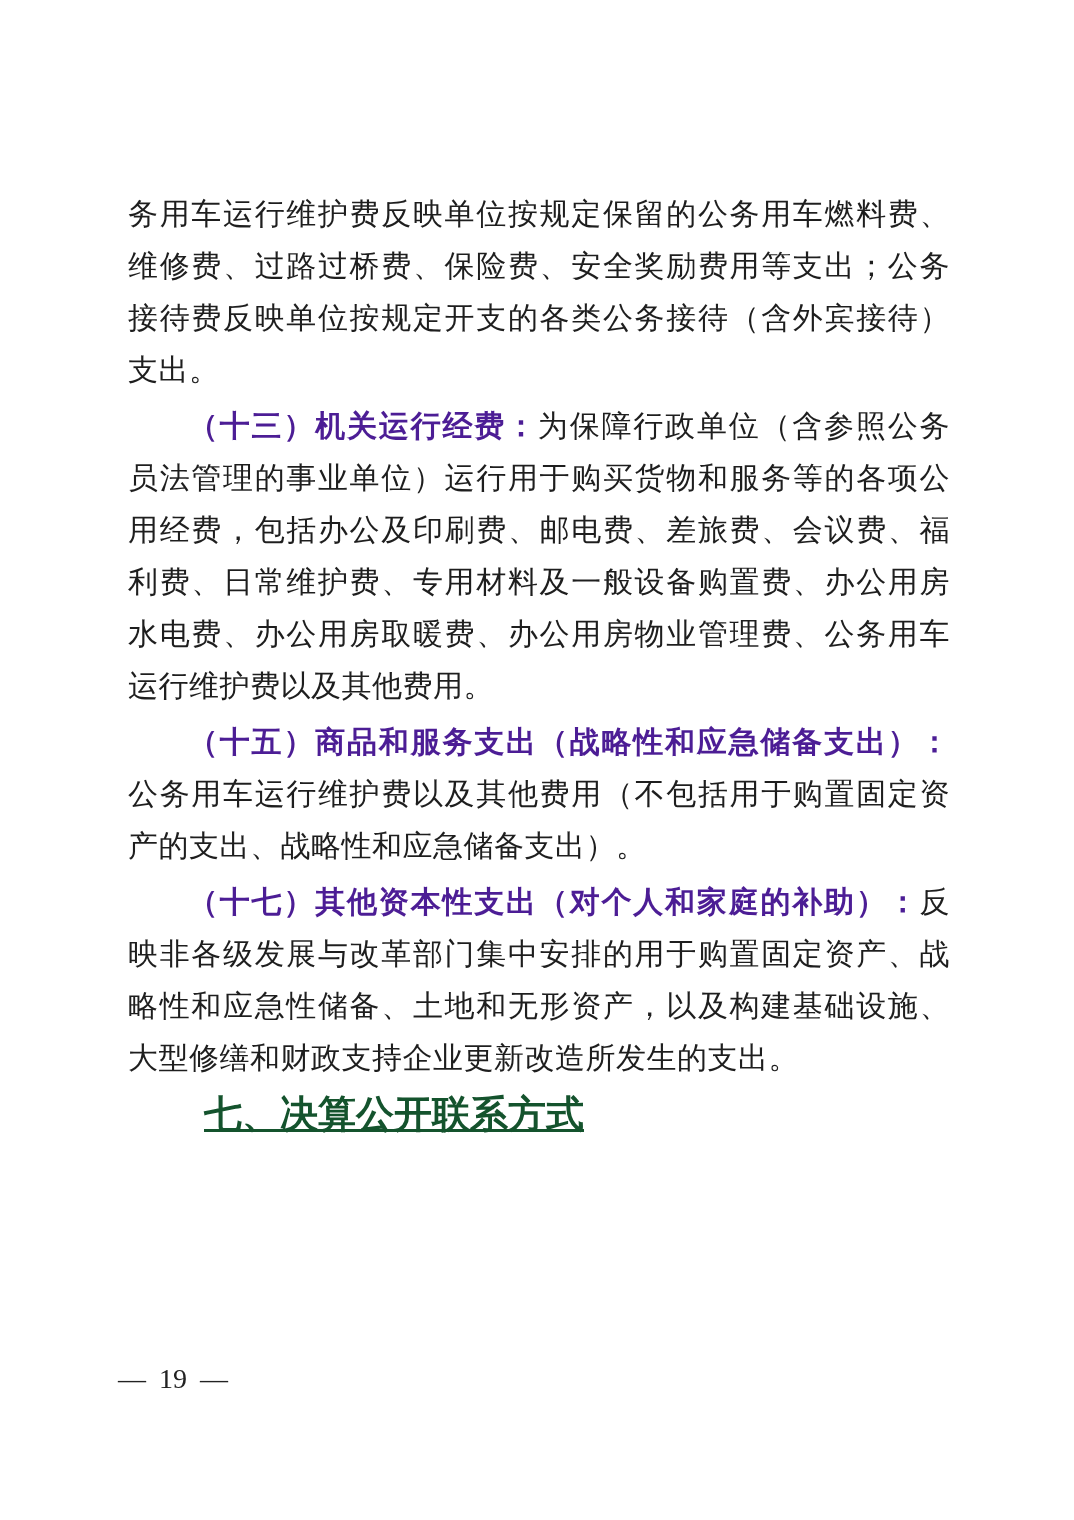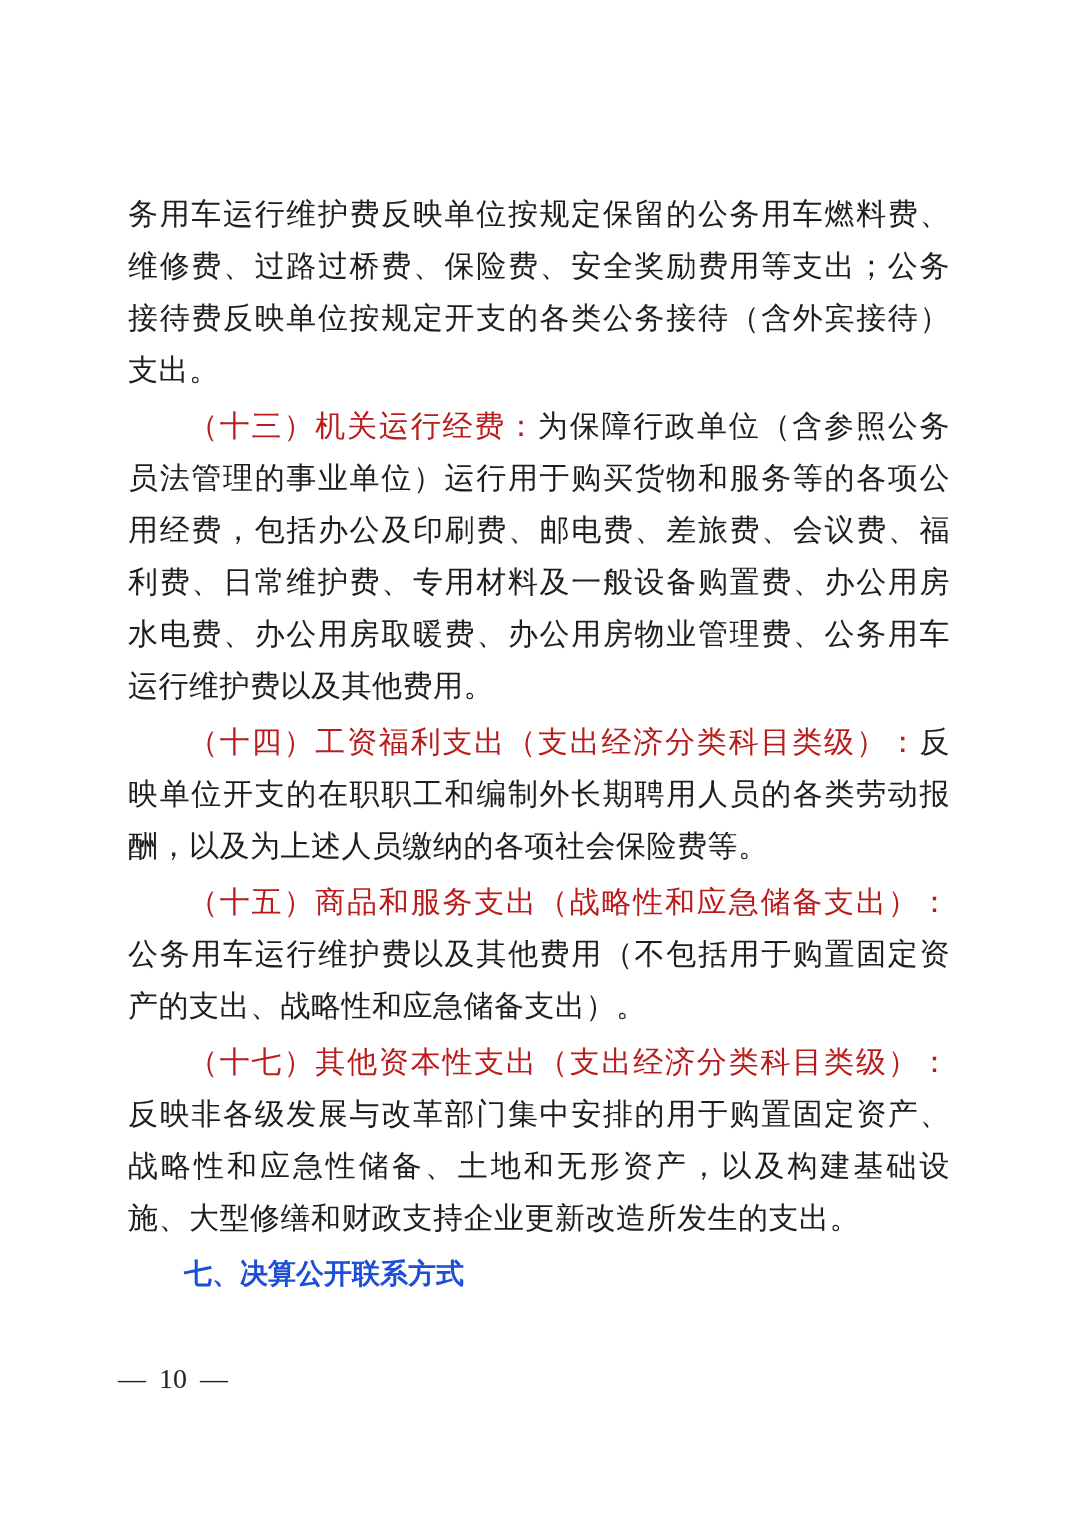--- a/index.html
+++ b/index.html
@@ -25,31 +25,32 @@
     font-size: 30px;
     line-height: 52px;
     color: #1e1e1e;
     text-align: justify;
     text-justify: inter-character;
     margin: 0 0 4px 0;
     letter-spacing: 0.5px;
   }
   .para.indent { text-indent: 2em; }
   .para .lead {
-    font-weight: 400;
-    color: #b91c1c;
+    font-weight: 700;
+    color: #4c1d95;
   }
   .section-heading {
     font-family: "Liberation Sans", sans-serif;
     font-weight: 700;
-    font-size: 28px;
+    font-size: 38px;
     line-height: 52px;
-    color: #1d4ed8;
+    color: #14532d;
     text-indent: 2em;
     margin: 4px 0 0 0;
+    text-decoration: underline;
   }
   .footer {
     position: absolute;
     left: 118px; top: 1363px;
     display: flex;
     align-items: center;
     gap: 13px;
     font-family: "Liberation Serif", serif;
     font-size: 28px;
     color: #222222;
@@ -60,30 +61,29 @@
 <body>
 
 <div class="page">
 
   <div class="content">
 
     <p class="para"><span class="lead"></span><span>务用车运行维护费反映单位按规定保留的公务用车燃料费、维修费、过路过桥费、保险费、安全奖励费用等支出；公务接待费反映单位按规定开支的各类公务接待（含外宾接待）支出。</span></p>
 
     <p class="para indent"><span class="lead">（十三）机关运行经费：</span><span>为保障行政单位（含参照公务员法管理的事业单位）运行用于购买货物和服务等的各项公用经费，包括办公及印刷费、邮电费、差旅费、会议费、福利费、日常维护费、专用材料及一般设备购置费、办公用房水电费、办公用房取暖费、办公用房物业管理费、公务用车运行维护费以及其他费用。</span></p>
 
-    <p class="para indent"><span class="lead">（十四）工资福利支出（支出经济分类科目类级）：</span><span>反映单位开支的在职职工和编制外长期聘用人员的各类劳动报酬，以及为上述人员缴纳的各项社会保险费等。</span></p>
 
     <p class="para indent"><span class="lead">（十五）商品和服务支出（战略性和应急储备支出）：</span><span>公务用车运行维护费以及其他费用（不包括用于购置固定资产的支出、战略性和应急储备支出）。</span></p>
 
 
-    <p class="para indent"><span class="lead">（十七）其他资本性支出（支出经济分类科目类级）：</span><span>反映非各级发展与改革部门集中安排的用于购置固定资产、战略性和应急性储备、土地和无形资产，以及构建基础设施、大型修缮和财政支持企业更新改造所发生的支出。</span></p>
+    <p class="para indent"><span class="lead">（十七）其他资本性支出（对个人和家庭的补助）：</span><span>反映非各级发展与改革部门集中安排的用于购置固定资产、战略性和应急性储备、土地和无形资产，以及构建基础设施、大型修缮和财政支持企业更新改造所发生的支出。</span></p>
 
     <h2 class="section-heading">七、决算公开联系方式</h2>
 
   </div>
 
   <div class="footer">
     <span class="dash">—</span>
-    <span>10</span>
+    <span>19</span>
     <span class="dash">—</span>
   </div>
 
 </div>
 
 </body></html>

